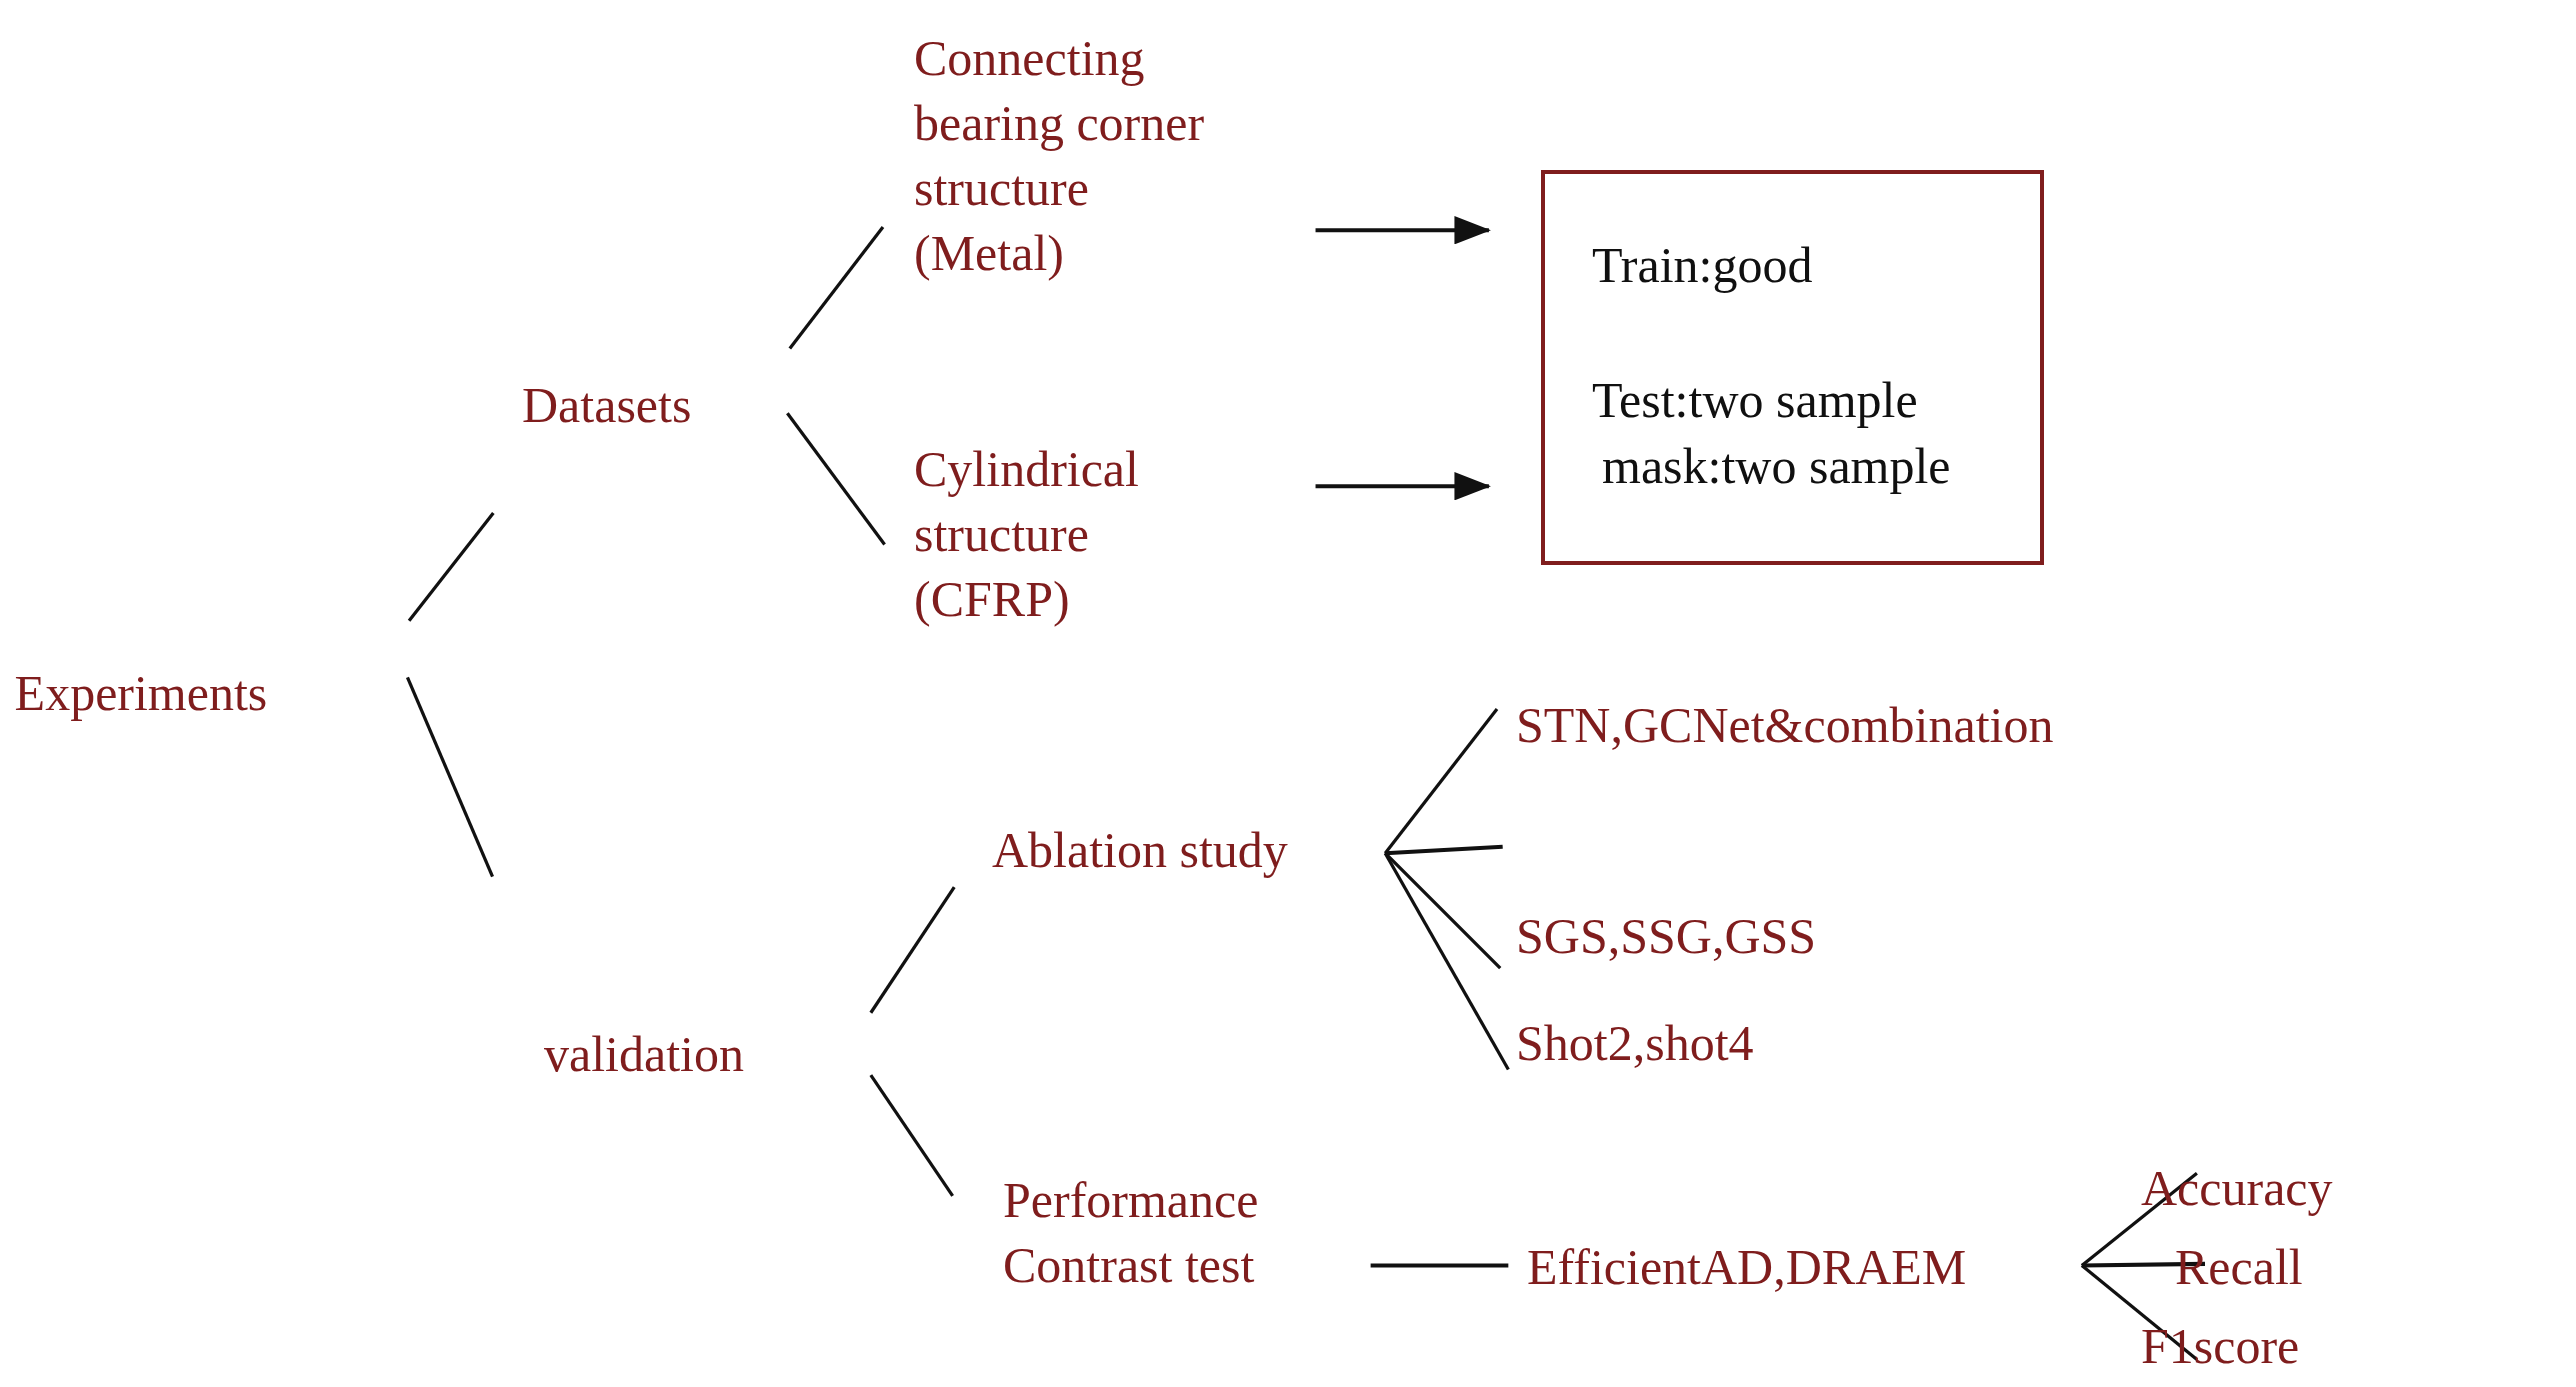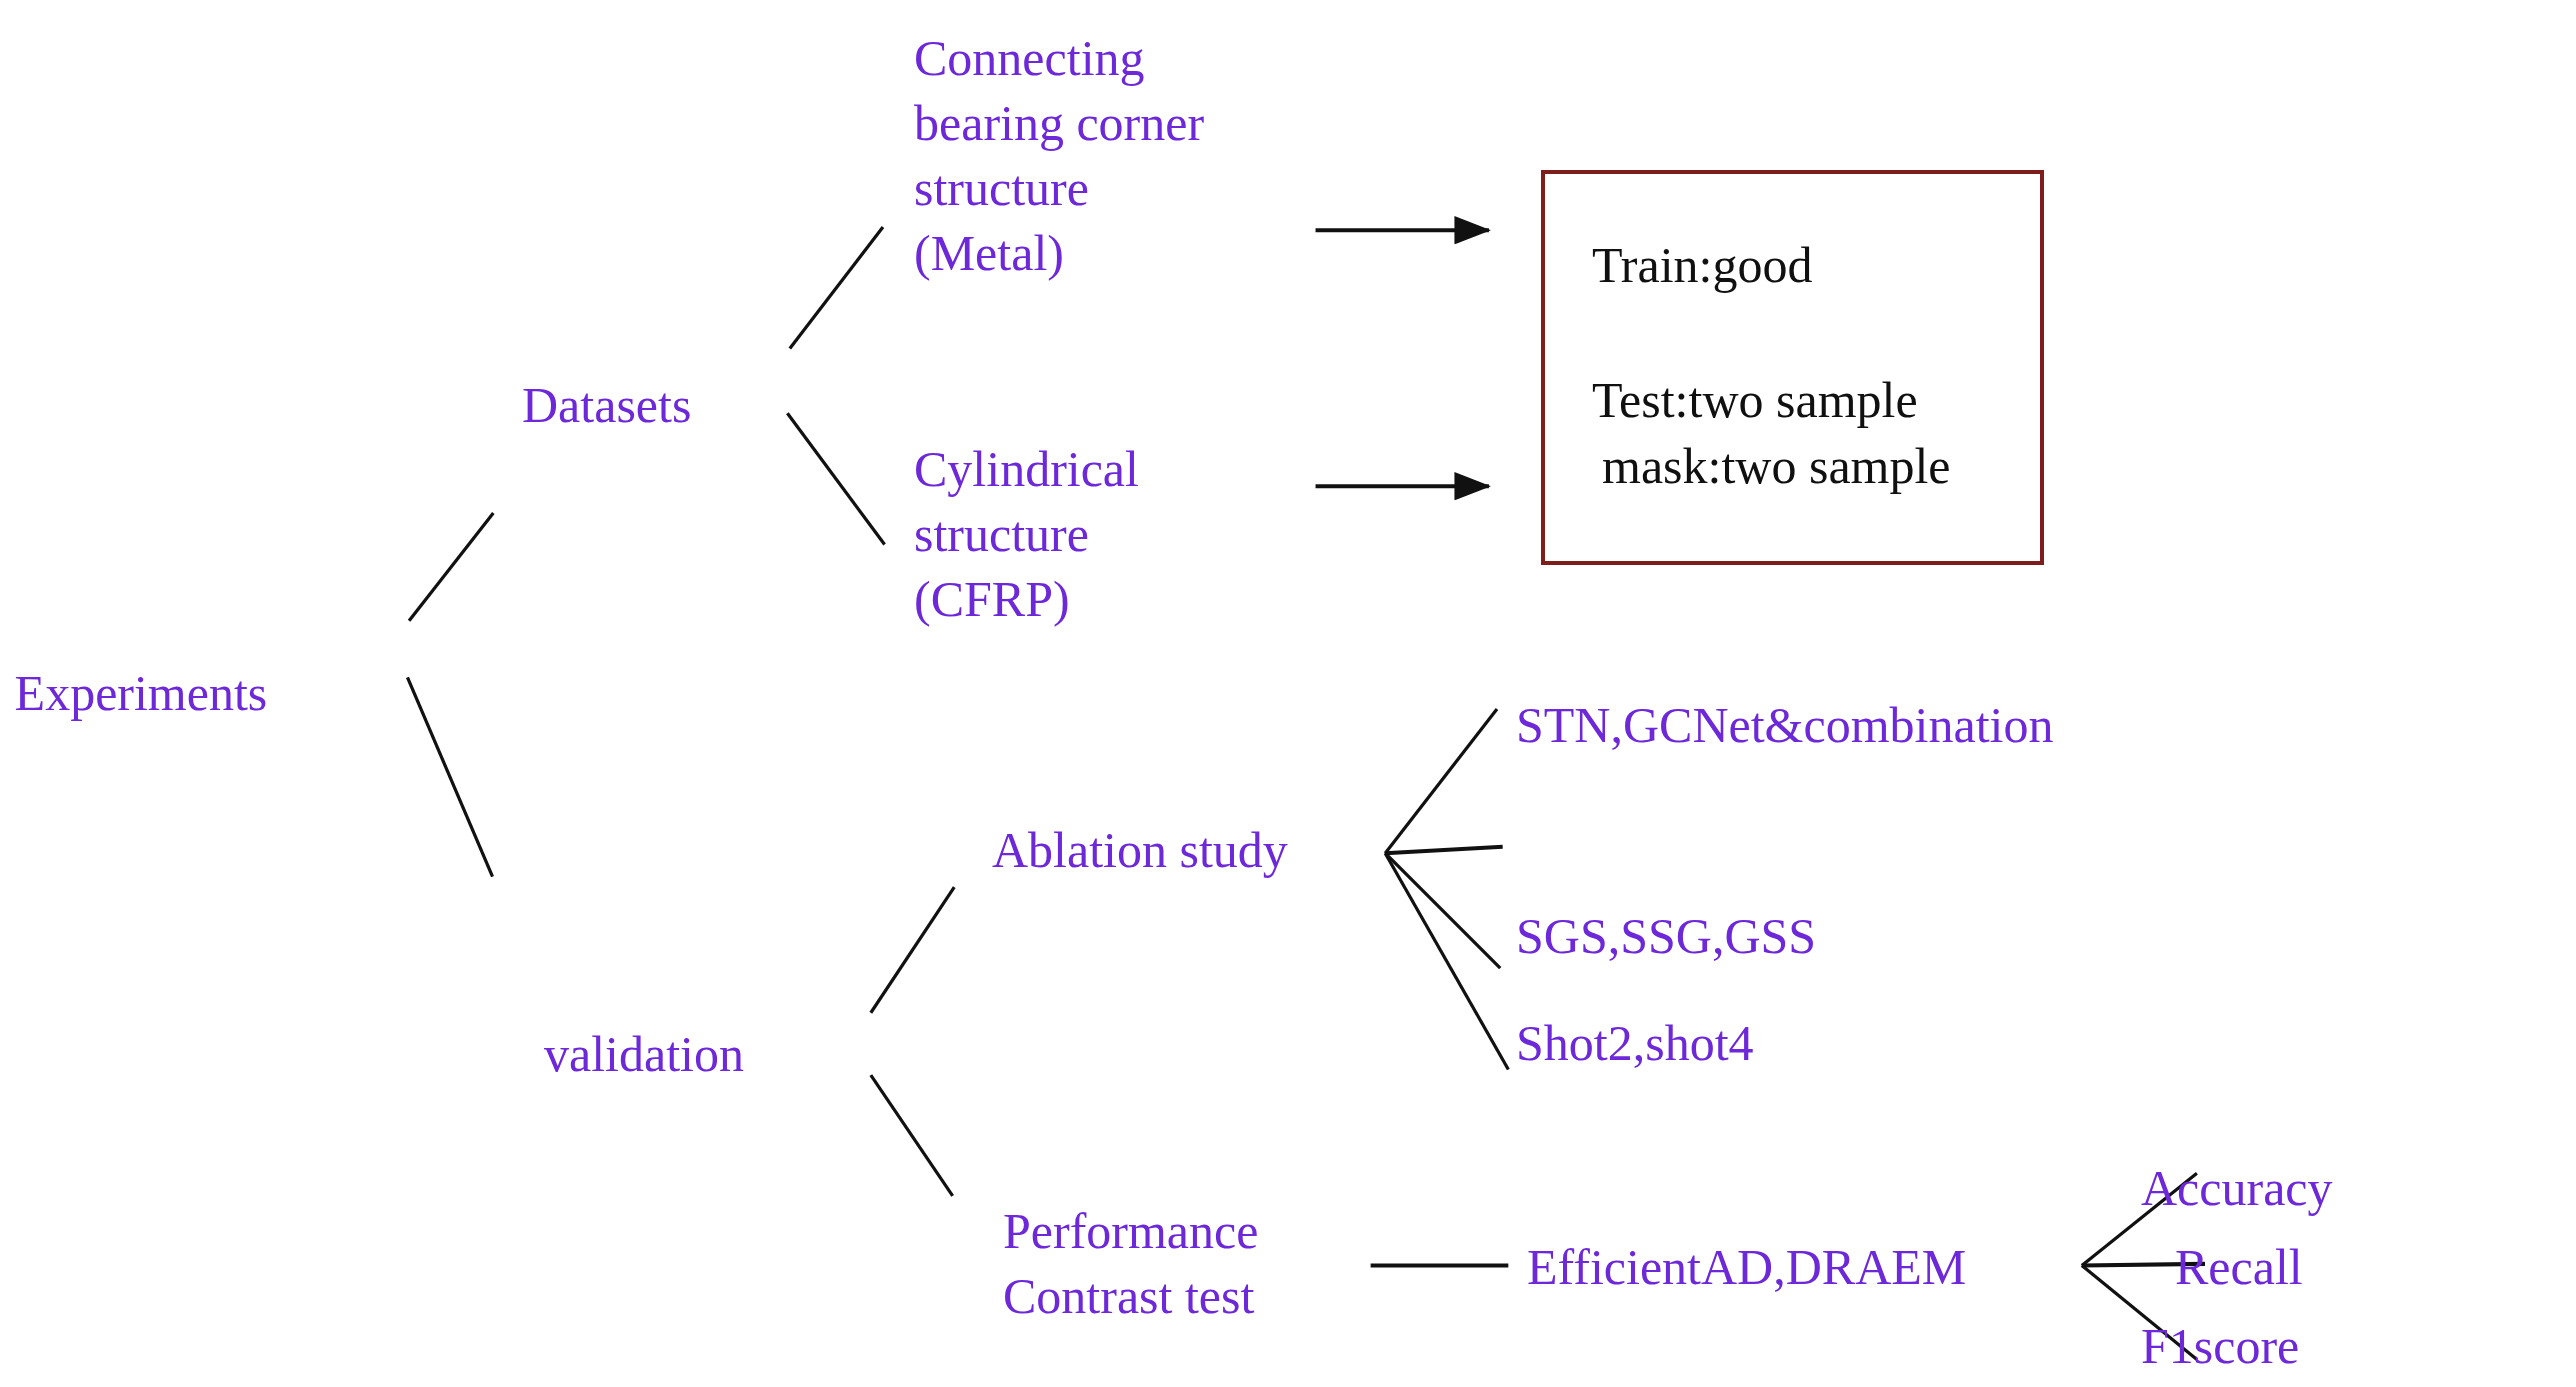--- a/index.html
+++ b/index.html
@@ -22,35 +22,35 @@
     top: 0;
     width: 2576px;
     height: 1388px;
     pointer-events: none;
   }
   .node {
     position: absolute;
     white-space: pre;
     line-height: 1.30;
     font-size: 50px;
-    color: #6d28d9;
+    color: #7f1d1d;
     letter-spacing: 0px;
   }
   .node.multiline { white-space: pre-line; }
 
   
   #n-experiments      { left: 14.6px;   top: 661px;  }
   #n-datasets         { left: 522px;  top: 373px;  }
   #n-validation       { left: 544px;  top: 1022px; }
 
   #n-metal            { left: 914px; top: 26px;   }
   #n-cfrp             { left: 914px; top: 437px;  }
 
   #n-ablation         { left: 992px; top: 818px; }
-  #n-performance      { left: 1003px; top: 1199px; }
+  #n-performance      { left: 1003px; top: 1168px; }
 
   #n-stn              { left: 1516px; top: 693px;  }
   #n-deep             { left: 1516px; top: 798px;  }
   #n-sgs              { left: 1516px; top: 904px; }
   #n-shot             { left: 1516px; top: 1011px; }
 
   #n-efficientad      { left: 1527px; top: 1235px; }
 
   #n-accuracy         { left: 2141px; top: 1156px; }
   #n-recall           { left: 2175px; top: 1235px; }

